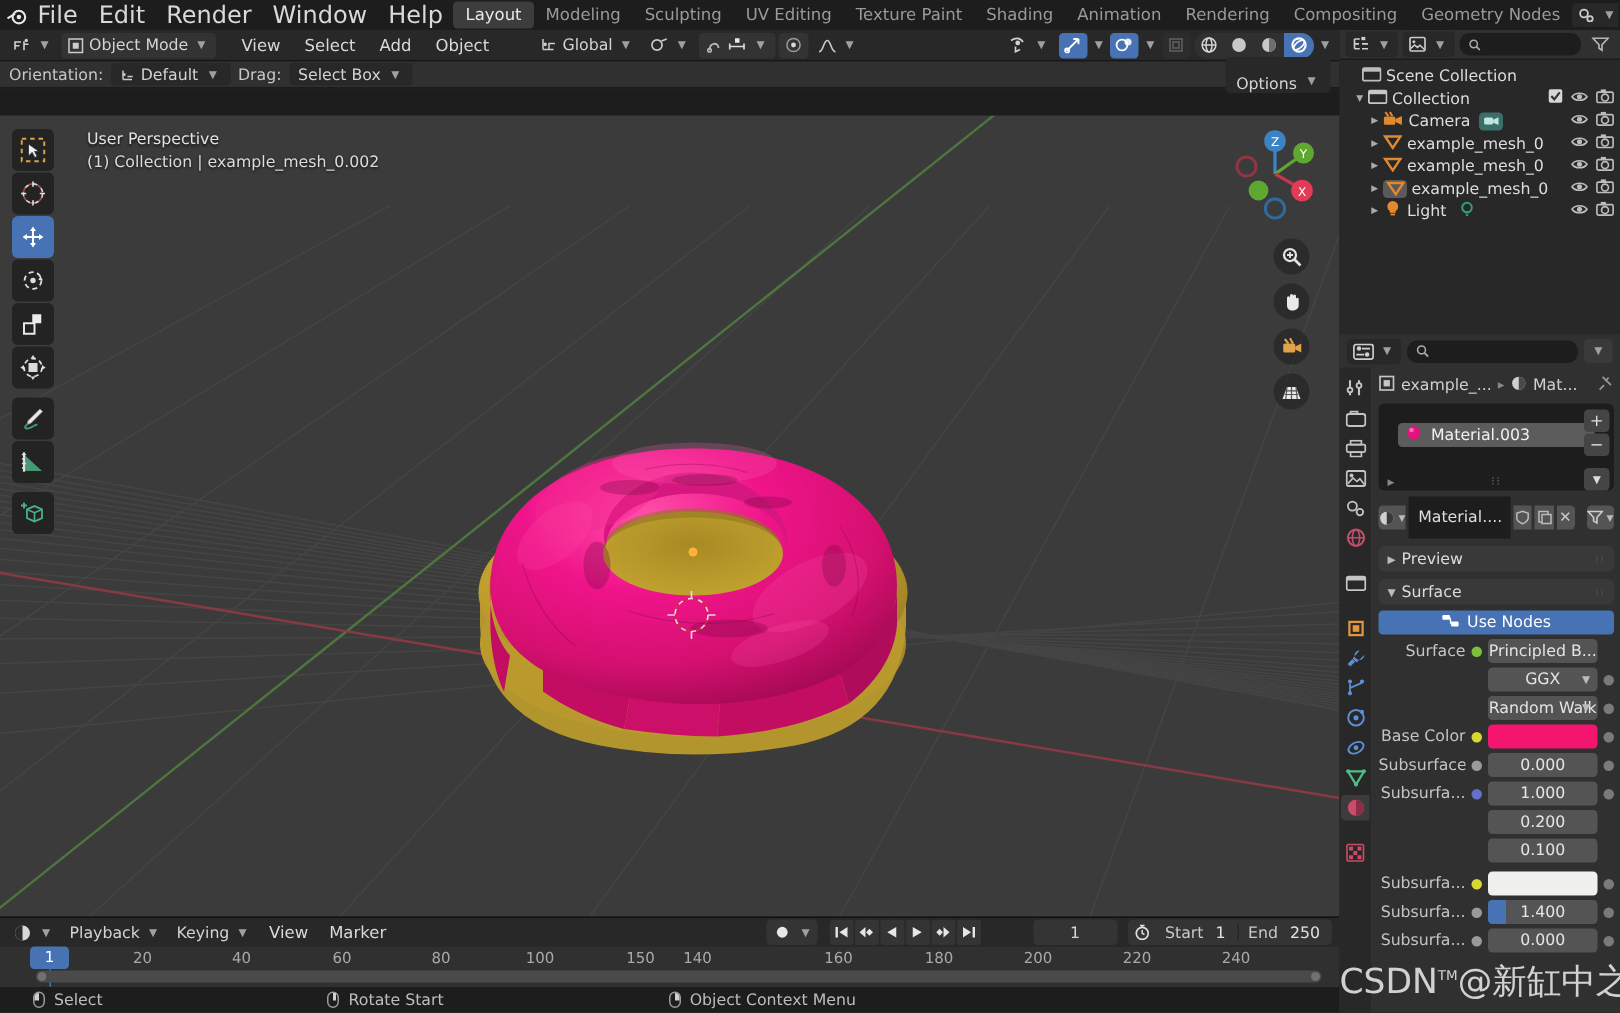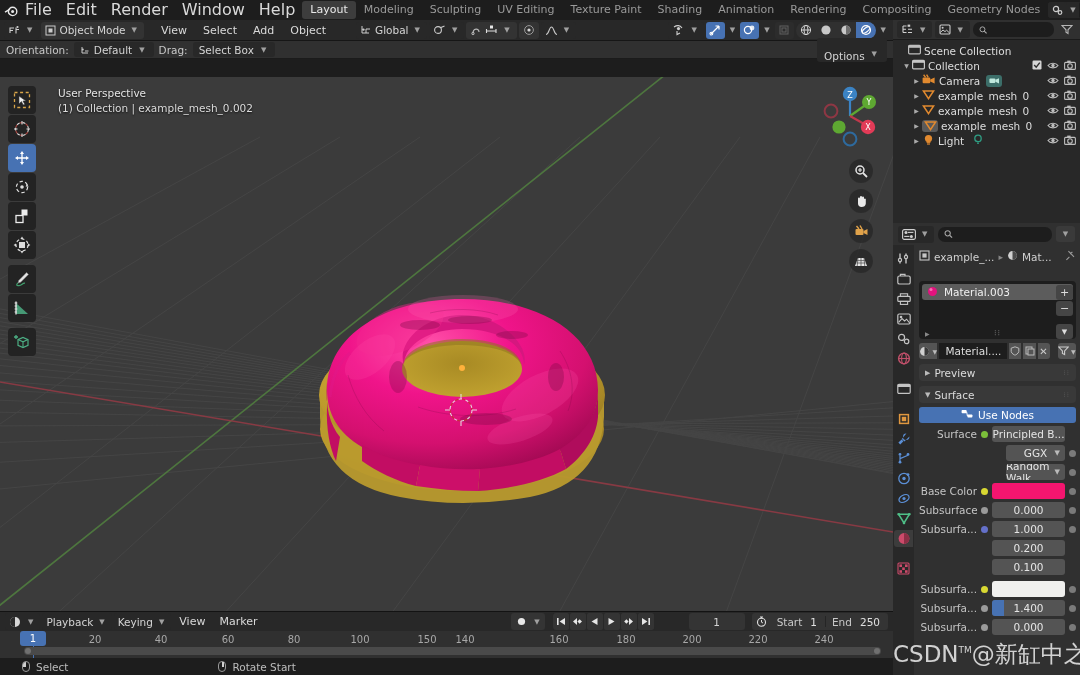--- a/index.html
+++ b/index.html
@@ -136,38 +136,38 @@
   .props { position:absolute; left:893px; top:223px; width:187px; height:452px; background:#303030; }
   .pr-header { height:22px; background:#303030; display:flex; align-items:center; gap:4px; padding:0 5px; }
   .pr-search { flex:1; height:15px; background:#1d1d1d; border-radius:7px; display:flex; align-items:center; padding:0 6px; gap:4px; }
   .pr-tabs { position:absolute; left:0; top:22px; width:21px; bottom:0; background:#282828; padding-top:5px; display:flex; flex-direction:column; align-items:center; gap:3px; }
   .pr-tab { width:19px; height:17px; display:flex; align-items:center; justify-content:center; border-radius:3px 0 0 3px; }
   .pr-tab.active { background:#3c3c3c; }
   .pr-tabgap { height:7px; }
   .pr-body { position:absolute; left:21px; top:22px; right:0; bottom:0; background:#303030; padding:3px 4px 0 5px; overflow:hidden; }
   .bc { display:flex; align-items:center; gap:4px; height:17px; font-size:10.5px; color:#d0d0d0; }
   .bc .arrow { color:#888; font-size:9px; }
-  .mat-list { margin-top:16px; background:#1d1d1d; border-radius:4px; height:58px; padding:3px; position:relative; }
+  .mat-list { margin-top:4px; background:#1d1d1d; border-radius:4px; height:58px; padding:13px; position:relative; }
   .mat-entry { height:16px; background:#5c5c5c; border-radius:3px; display:flex; align-items:center; gap:6px; padding:0 5px; font-size:10.5px; color:#f0f0f0; }
   .mat-dots { position:absolute; bottom:2px; left:50%; transform:translateX(-50%); color:#666; font-size:8px; letter-spacing:1px; }
   .mat-play { position:absolute; bottom:2px; left:6px; color:#888; font-size:6px; }
   .mat-sidebtns { position:absolute; right:3px; top:4px; width:17px; display:flex; flex-direction:column; gap:1px; }
   .msb { height:15px; background:#454545; border-radius:3px; display:flex; align-items:center; justify-content:center; color:#ddd; font-size:11px; }
   .mat-row2 { display:flex; align-items:center; gap:2px; margin-top:4px; }
   .mr-icon { width:23px; height:16px; background:#545454; border-radius:3px 0 0 3px; display:flex; align-items:center; justify-content:center; gap:2px; }
-  .mr-name { flex:1; height:16px; background:#1d1d1d; display:flex; align-items:center; padding:0 6px; font-size:10.5px; color:#ddd; }
+  .mr-name { flex:1; height:28px; background:#1d1d1d; display:flex; align-items:center; padding:0 6px; font-size:10.5px; color:#ddd; }
   .mr-btn { width:15px; height:16px; background:#545454; display:flex; align-items:center; justify-content:center; color:#ccc; font-size:10px; }
   .panel-hdr { margin-top:5px; height:17px; background:#393939; border-radius:4px; display:flex; align-items:center; gap:4px; padding:0 6px; font-size:10.5px; color:#dcdcdc; position:relative; }
   .panel-hdr .grip { position:absolute; right:6px; color:#5c5c5c; font-size:7px; letter-spacing:1px; }
   .usenodes { margin-top:4px; height:16px; background:#4772b3; border-radius:3px; display:flex; align-items:center; justify-content:center; gap:5px; color:#fff; font-size:10.5px; }
   .prow { display:flex; align-items:center; height:16px; margin-top:3px; gap:4px; }
   .prow .plabel { width:58px; text-align:right; font-size:10.5px; color:#c4c4c4; white-space:nowrap; overflow:hidden; }
   .dot { width:7px; height:7px; border-radius:50%; flex:none; }
   .pval { flex:1; height:16px; background:#545454; border-radius:3px; display:flex; align-items:center; justify-content:center; font-size:10.5px; color:#e4e4e4; position:relative; overflow:hidden; }
-  .pval.dropdown { justify-content:center;margin-left:14px; }
+  .pval.dropdown { justify-content:center; }
   .pval .chev { position:absolute; right:5px; font-size:7px; color:#bbb; }
   .pval .slider-fill { position:absolute; left:0; top:0; bottom:0; background:#4772b3; }
   .pval span { position:relative; z-index:1; }
   .socket { width:7px; height:7px; border-radius:50%; background:#7a7a7a; flex:none; }
   .swatch { flex:1; height:16px; border-radius:3px; }
 
   .watermark { position:absolute; left:893px; top:639px; font-size:23px; color:rgba(245,245,245,.82); white-space:nowrap; letter-spacing:0px; pointer-events:none; }
   .watermark .tm { font-size:9px; vertical-align:super; }
 </style>
 </head>
@@ -696,20 +696,26 @@
           <i></i>
         </span>
       <span>Select</span>
     </div>
     <div class="sb-item" style="padding-left:150px">
       <span class="mouse-ico m">
           <i></i>
         </span>
       <span>Rotate Start</span>
     </div>
+    <div class="sb-item" style="padding-left:150px">
+      <span class="mouse-ico r">
+          <i></i>
+        </span>
+      <span>Object Context Menu</span>
+    </div>
     <div class="sb-version">3.5.1</div>
   </div>
 
   <div class="outliner">
     <div class="ol-header">
       <div class="hdr-btn">
         <svg width="13" height="11" viewBox="0 0 13 11">
             <path d="M2 8.5 L2 2 M2 2 L5.5 2 M2 5.2 L5 5.2 M2 8.5 L5.5 8.5" stroke="#d0d0d0" stroke-width="1.1" fill="none"></path>
             <rect x="6.6" y="0.6" width="2.6" height="2.2" fill="#d0d0d0"></rect>
             <path d="M7 5.2 L11 5.2 M7 8.5 L11 8.5" stroke="#d0d0d0" stroke-width="1.1"></path>

